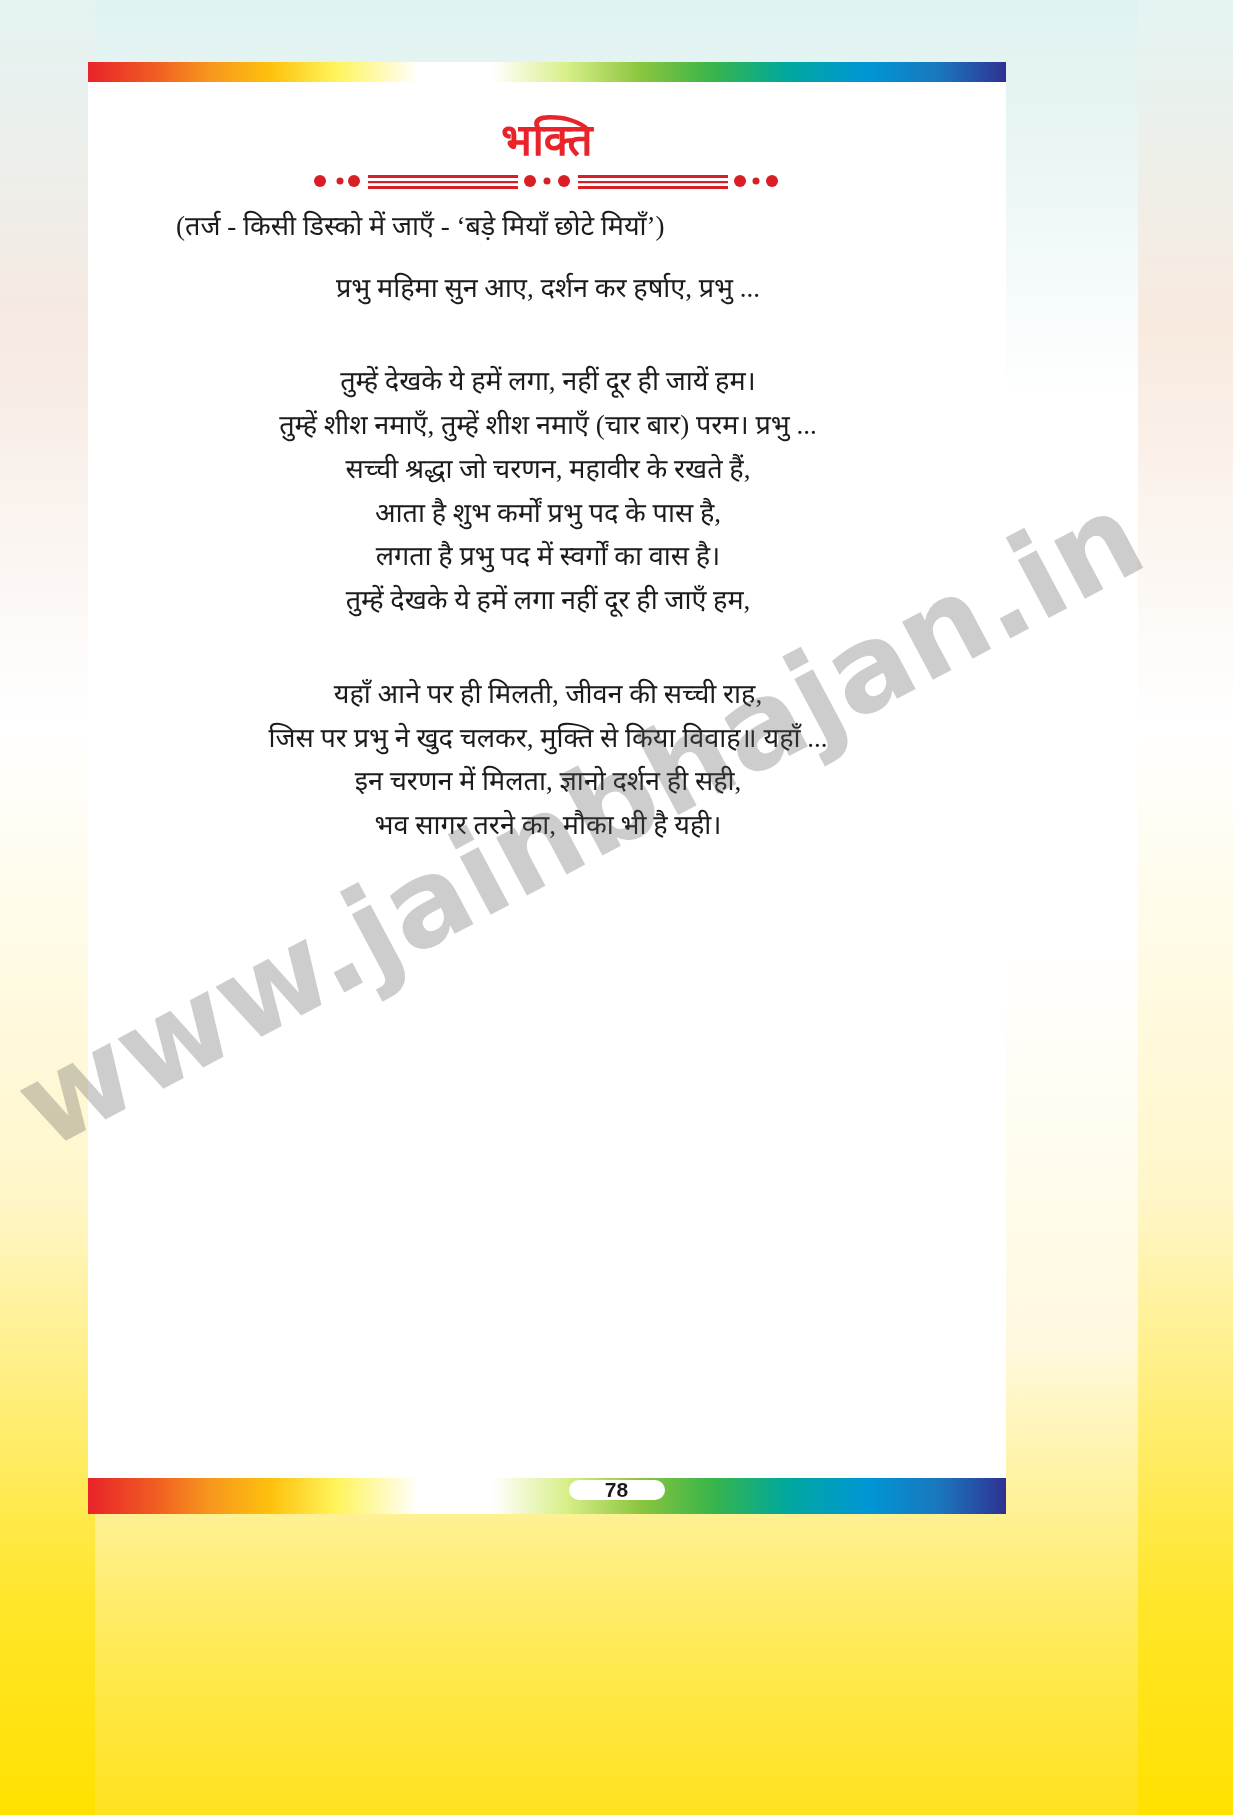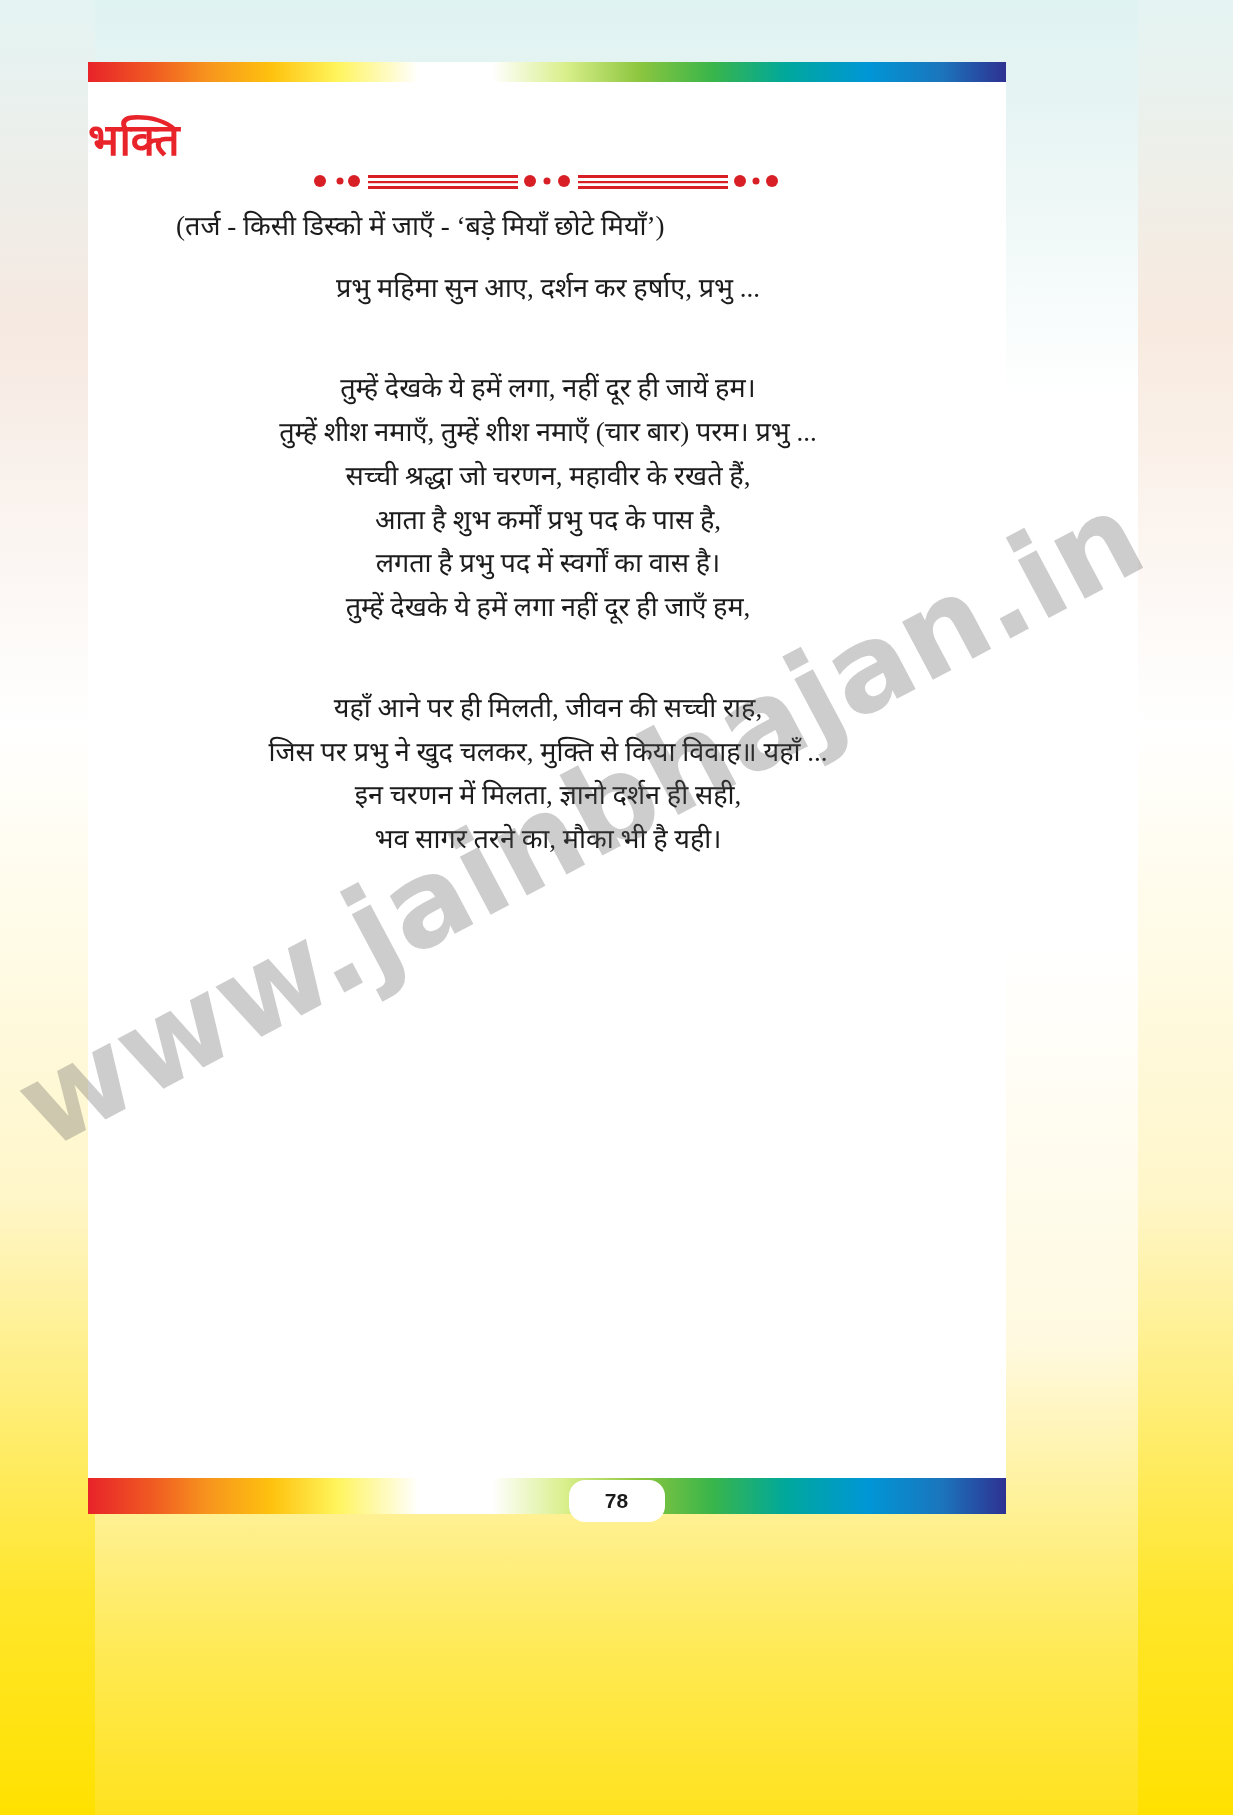--- a/index.html
+++ b/index.html
@@ -73,21 +73,21 @@
   }
   .rainbow.top { top: 62px; }
   .rainbow.bottom { top: 1478px; height: 36px; }
 
   
   .title {
     position: absolute;
     top: 108px;
     left: 88px;
     width: 918px;
-    text-align: left;
+    text-align: center;
     font-family: "Liberation Serif", serif;
     font-size: 44px;
     font-weight: bold;
     color: #e8232a;
     z-index: 5;
     letter-spacing: 0.5px;
   }
 
   
   .ornament {
@@ -109,21 +109,21 @@
     top: 205px;
     left: 108px;
     width: 880px;
     z-index: 5;
     color: #1b1b1b;
     font-family: "Liberation Serif", serif;
     font-size: 27px;
     line-height: 1.62;
     text-align: center;
   }
-  .lyrics .stanza { margin: 11px 0 26px 0; }
+  .lyrics .stanza { margin: 4px 0 26px 0; }
   .lyrics .line { white-space: nowrap; }
   .lyrics .tune {
     text-align: left;
     padding-left: 68px;
     margin-bottom: 18px;
     white-space: nowrap;
   }
   .spacer { height: 20px; }
 
   
@@ -148,21 +148,21 @@
     white-space: nowrap;
   }
 
   
   .page-num {
     position: absolute;
     left: 50%;
     transform: translateX(-50%);
     top: 1480px;
     width: 96px;
-    height: 42px;
+    height: 20px;
     background: #ffffff;
     border-radius: 16px;
     z-index: 7;
     display: flex;
     align-items: center;
     justify-content: center;
     font-family: "Liberation Sans", sans-serif;
     font-size: 21px;
     font-weight: bold;
     color: #1b1b1b;

